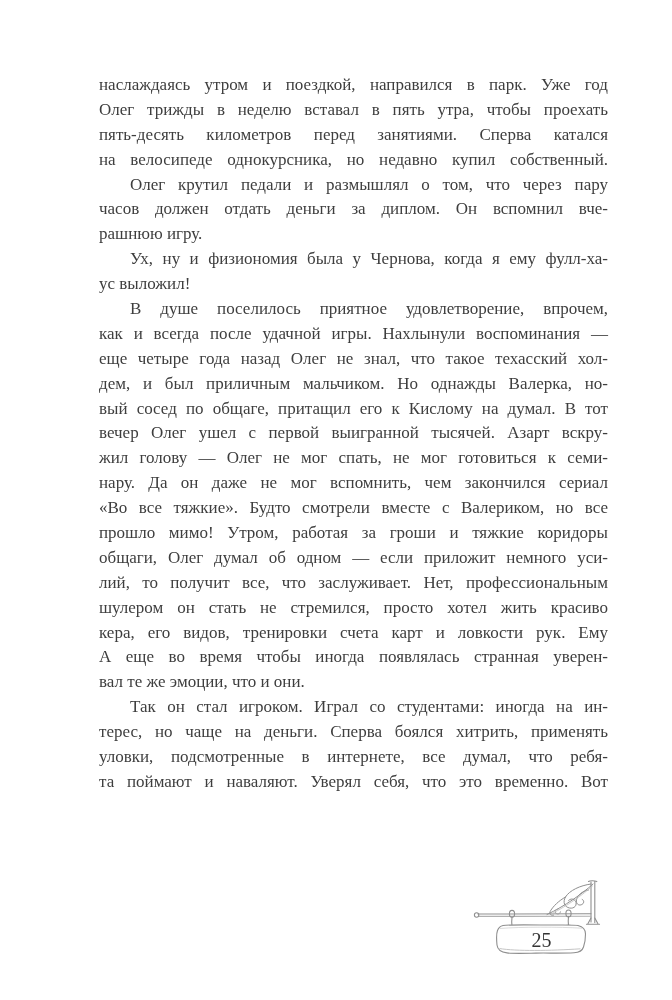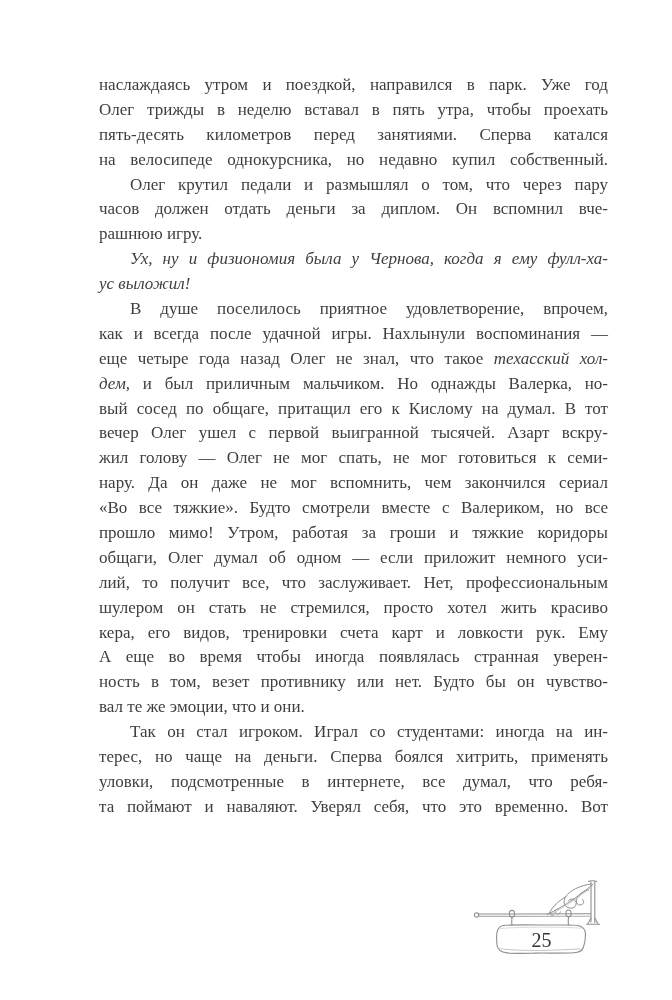--- a/index.html
+++ b/index.html
@@ -24,21 +24,21 @@
   .line {
     height: 24.9px;
     line-height: 24.9px;
     text-align: left;
   }
   .line.fill {
     text-align: justify;
     text-align-last: justify;
   }
   .line.indent { padding-left: 31px; }
-  .it { font-style: italic; }
+  .it { }
   .ornament {
     position: absolute;
     left: 470px; top: 870px;
     width: 200px; height: 105px; text-decoration: underline;
   }
   .ornament svg { display: block; }
   .sign-number {
     font-family: "Liberation Serif", "DejaVu Serif", serif;
     font-size: 20px;
     fill: #333333;
@@ -67,21 +67,20 @@
       <div class="line fill"><span>вечер Олег ушел с первой выигранной тысячей. Азарт вскру-</span></div>
       <div class="line fill"><span>жил голову — Олег не мог спать, не мог готовиться к семи-</span></div>
       <div class="line fill"><span>нару. Да он даже не мог вспомнить, чем закончился сериал</span></div>
       <div class="line fill"><span>«Во все тяжкие». Будто смотрели вместе с Валериком, но все</span></div>
       <div class="line fill"><span>прошло мимо! Утром, работая за гроши и тяжкие коридоры</span></div>
       <div class="line fill"><span>общаги, Олег думал об одном — если приложит немного уси-</span></div>
       <div class="line fill"><span>лий, то получит все, что заслуживает. Нет, профессиональным</span></div>
       <div class="line fill"><span>шулером он стать не стремился, просто хотел жить красиво</span></div>
       <div class="line fill"><span>кера, его видов, тренировки счета карт и ловкости рук. Ему</span></div>
       <div class="line fill"><span>А еще во время чтобы иногда появлялась странная уверен-</span></div>
-      <div class="line fill"><span>ность в том, везет противнику или нет. Будто бы он чувство-</span></div>
       <div class="line"><span>вал те же эмоции, что и они.</span></div>
       <div class="line indent fill"><span>Так он стал игроком. Играл со студентами: иногда на ин-</span></div>
       <div class="line fill"><span>терес, но чаще на деньги. Сперва боялся хитрить, применять</span></div>
       <div class="line fill"><span>уловки, подсмотренные в интернете, все думал, что ребя-</span></div>
       <div class="line fill"><span>та поймают и наваляют. Уверял себя, что это временно. Вот</span></div>
     </div>
 
   <div class="ornament">
     <svg width="200" height="105" viewBox="0 0 200 105" xmlns="http://www.w3.org/2000/svg">
 

